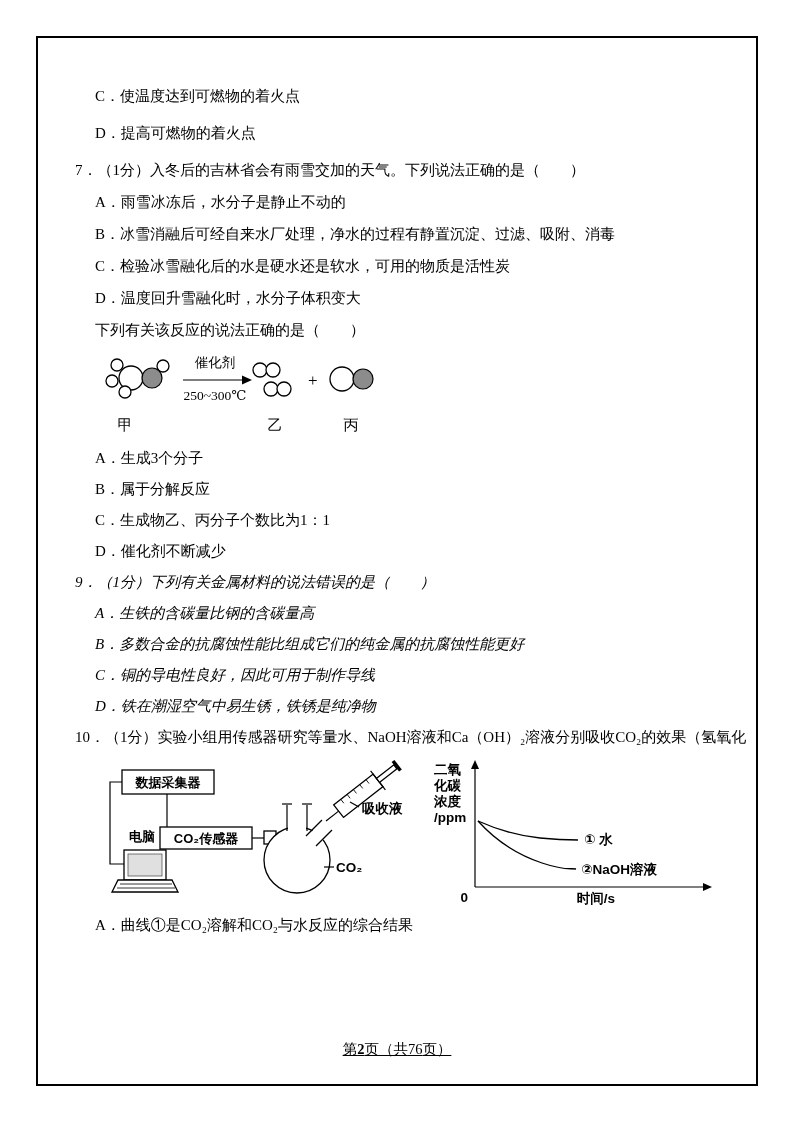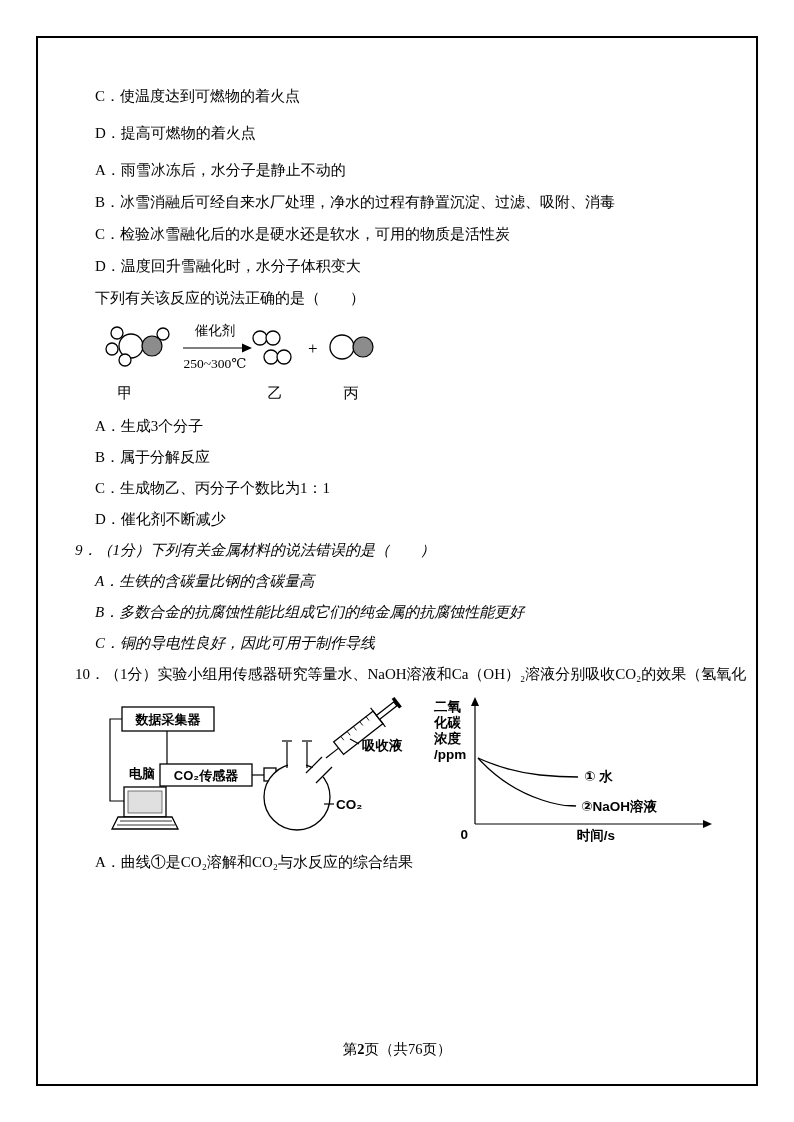--- a/index.html
+++ b/index.html
@@ -23,21 +23,21 @@
   .sp-q6 { margin-bottom:17px; }
   .sp-q7 { margin-bottom:12px; }
   .sp-q8s { margin-bottom:8px; }
   .sp-q8o { margin-bottom:11px; }
   .sp-q9 { margin-bottom:11px;font-style:italic; }
   .sp-q10s { margin-bottom:10px; }
   .q8svg { display:block; margin:6px 0 10px 20px; overflow:visible; }
   .q10svg { display:block; margin:2px 0 8px 25px; overflow:visible; }
   .footer {
     position:absolute; left:36px; right:36px; top:1040px;
-    text-align:center; font-size:14.5px;
+    text-align:center; font-size:14.5px;text-decoration:underline;
   }
   .footer .b { font-weight:bold; }
   
   .dev  { fill:#ffffff; stroke:#000; stroke-width:1.3; }
   .wire { fill:none; stroke:#000; stroke-width:1.2; }
   .dline{ stroke:#000; stroke-width:1.2; }
   .thin { stroke:#000; stroke-width:0.8; }
   .curve{ fill:none; stroke:#000; stroke-width:1.3; }
   .boxlabel { font-family:"Liberation Sans","DejaVu Sans",sans-serif; font-weight:bold; font-size:13px; fill:#000; }
   .glabel   { font-family:"Liberation Sans","DejaVu Sans",sans-serif; font-weight:bold; font-size:13.5px; fill:#000; }
@@ -48,20 +48,21 @@
 </head>
 <body>
 
 <div class="page-border"></div>
 
 <div class="content">
 
   <div class="line opt sp-q6">C．使温度达到可燃物的着火点</div>
   <div class="line opt sp-q6">D．提高可燃物的着火点</div>
 
+  <div class="line sp-q7">7．（1分）入冬后的吉林省会有雨雪交加的天气。下列说法正确的是（　　）</div>
   <div class="line opt sp-q7">A．雨雪冰冻后，水分子是静止不动的</div>
   <div class="line opt sp-q7">B．冰雪消融后可经自来水厂处理，净水的过程有静置沉淀、过滤、吸附、消毒</div>
   <div class="line opt sp-q7">C．检验冰雪融化后的水是硬水还是软水，可用的物质是活性炭</div>
   <div class="line opt sp-q7">D．温度回升雪融化时，水分子体积变大</div>
 
   <div class="line indent sp-q8s">下列有关该反应的说法正确的是（　　）</div>
 
   <svg class="q8svg" width="310" height="90" viewBox="0 0 310 90">
     <defs>
       <pattern id="hatchC" width="4" height="4" patternUnits="userSpaceOnUse" patternTransform="rotate(45)">
@@ -105,20 +106,21 @@
 
   <div class="line opt sp-q8o">A．生成3个分子</div>
   <div class="line opt sp-q8o">B．属于分解反应</div>
   <div class="line opt sp-q8o">C．生成物乙、丙分子个数比为1：1</div>
   <div class="line opt sp-q8o">D．催化剂不断减少</div>
 
   <div class="line sp-q9">9．（1分）下列有关金属材料的说法错误的是（　　）</div>
   <div class="line opt sp-q9">A．生铁的含碳量比钢的含碳量高</div>
   <div class="line opt sp-q9">B．多数合金的抗腐蚀性能比组成它们的纯金属的抗腐蚀性能更好</div>
   <div class="line opt sp-q9">C．铜的导电性良好，因此可用于制作导线</div>
+  <div class="line opt sp-q9">D．铁在潮湿空气中易生锈，铁锈是纯净物</div>
 
   <div class="line sp-q10s">10．（1分）实验小组用传感器研究等量水、NaOH溶液和Ca（OH）₂溶液分别吸收CO₂的效果（氢氧化</div>
 
   <svg class="q10svg" width="625" height="150" viewBox="0 0 625 150">
 
     <rect class="dev" x="22" y="13" width="92" height="24"></rect>
     <text class="boxlabel" x="68" y="30" text-anchor="middle">数据采集器</text>
 
     <polyline class="wire" points="22,25 10,25 10,107 24,107"></polyline>
     <line class="wire" x1="67" y1="37" x2="67" y2="70"></line>

